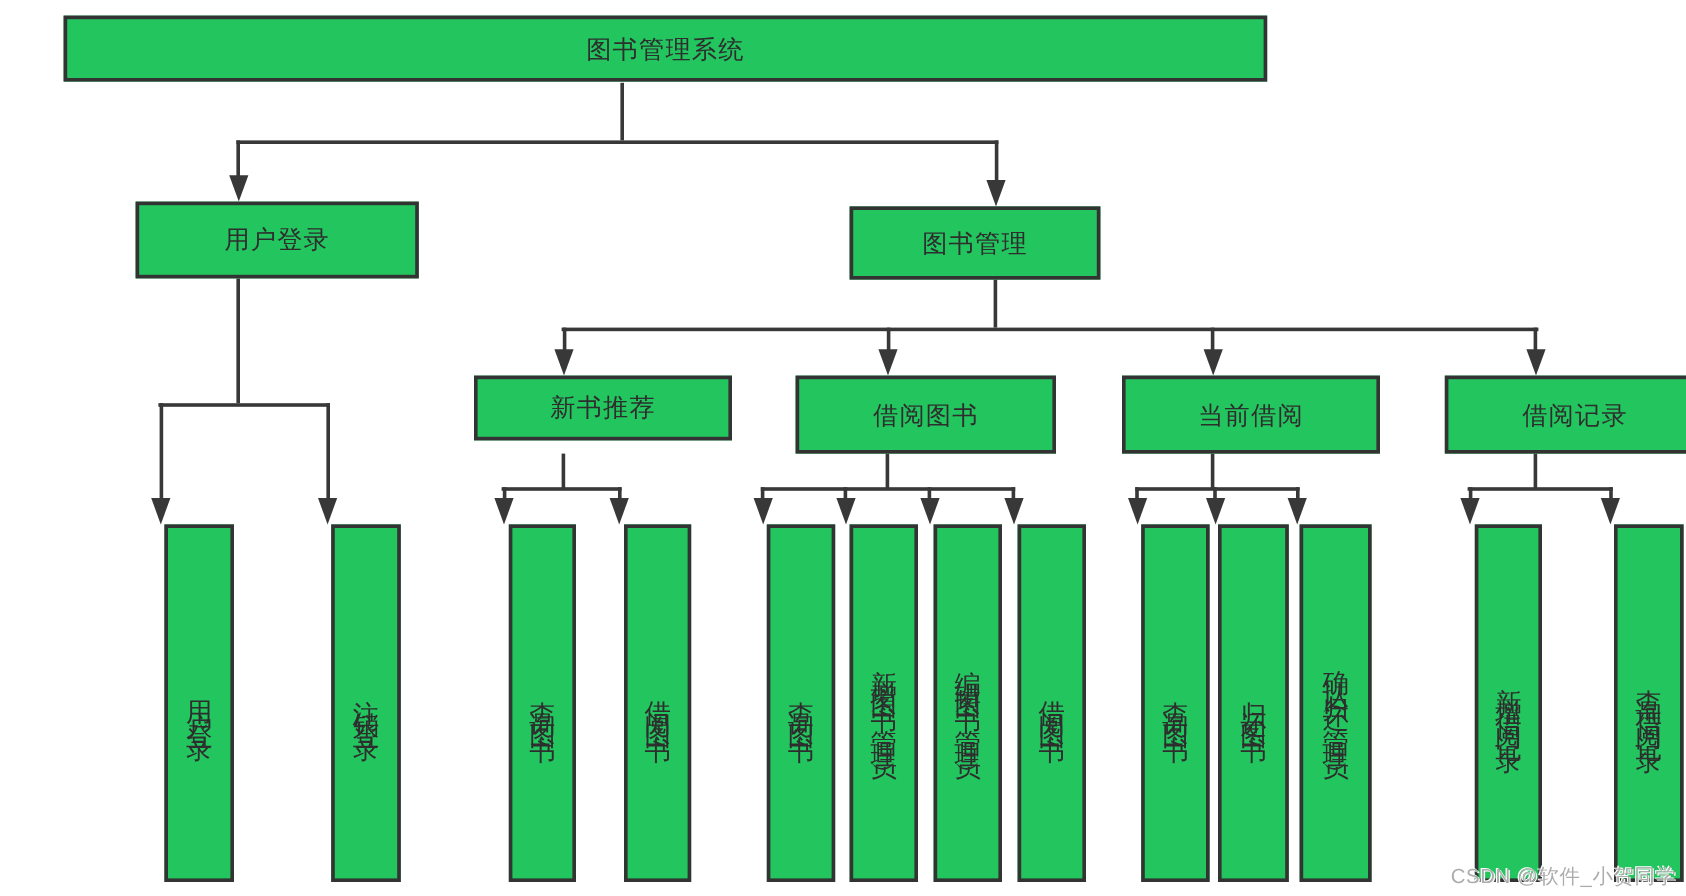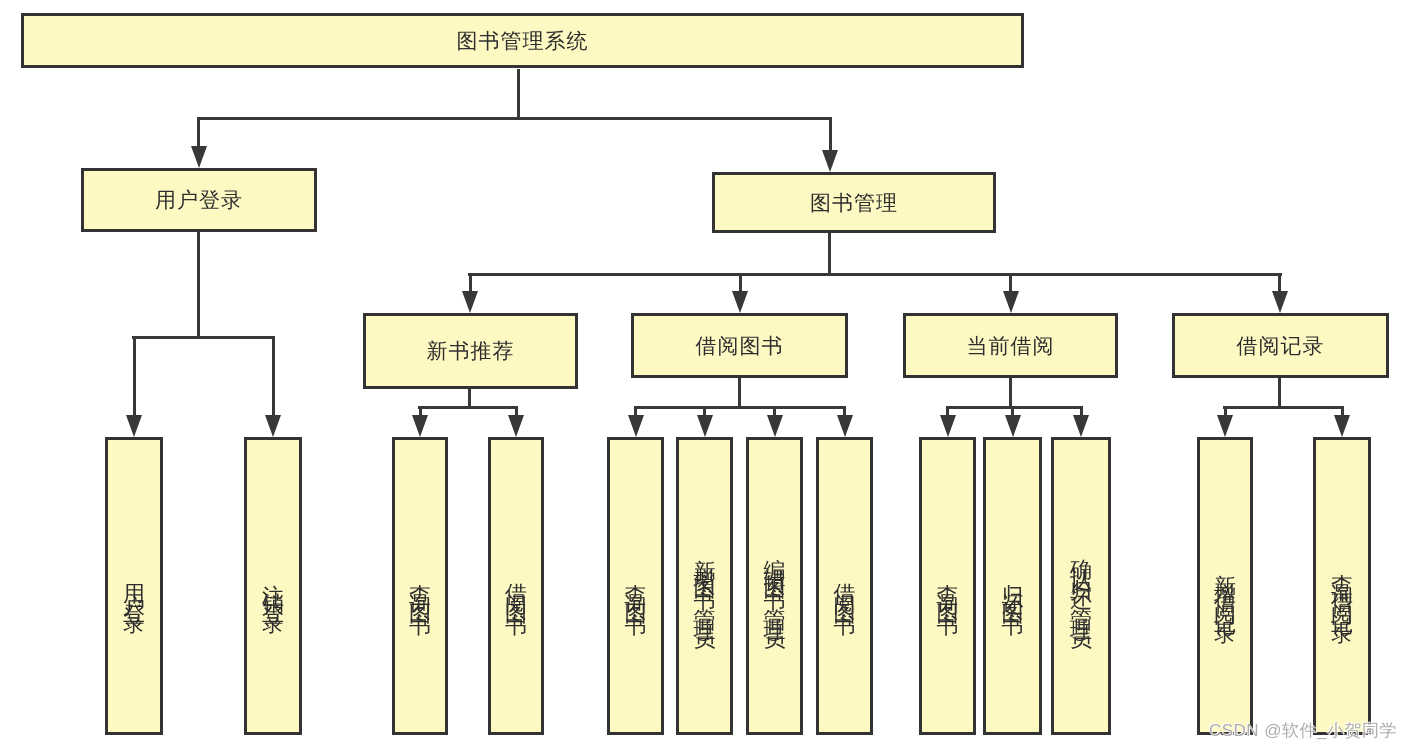--- a/index.html
+++ b/index.html
@@ -8,26 +8,27 @@
     --text:#2e2e2e;
     --bg:#ffffff;
   }
   *{margin:0;padding:0;box-sizing:border-box;}
   html,body{width:1405px;height:747px;background:var(--bg);overflow:hidden;
     font-family:"Liberation Sans","DejaVu Sans",sans-serif;}
   .stage{position:relative;width:1405px;height:747px;background:var(--bg);}
   .node{
     position:absolute;
     border:3px solid var(--border);
-    background:#fef9c3;
+    background:#22c55e;
     display:flex;align-items:center;justify-content:center;
     color:var(--text);
     font-size:21px;
     letter-spacing:1px;
     z-index:2;
+    margin-left:32px;
   }
   .leaf{
     font-size:22px;
   }
   .leaf .vtext{
     writing-mode:vertical-rl;
     text-orientation:mixed;
     letter-spacing:10px;
     line-height:1.0;
     color:var(--text);
@@ -53,23 +54,23 @@
   }
 </style>
 </head>
 <body>
 
 <div class="stage">
 
   <div class="node" style="left:21px;top:13px;width:1003px;height:55px">图书管理系统</div>
 
   <div class="node" style="left:81px;top:168px;width:236px;height:64px">用户登录</div>
-  <div class="node" style="left:712px;top:172px;width:284px;height:61px">图书管理</div>
-
-  <div class="node" style="left:363px;top:313px;width:215px;height:76px">新书推荐</div>
+  <div class="node" style="left:676px;top:172px;width:209px;height:61px">图书管理</div>
+
+  <div class="node" style="left:363px;top:313px;width:215px;height:54px">新书推荐</div>
   <div class="node" style="left:631px;top:313px;width:217px;height:65px">借阅图书</div>
   <div class="node" style="left:1172px;top:313px;width:217px;height:65px">借阅记录</div>
   <div class="node" style="left:903px;top:313px;width:215px;height:65px">当前借阅</div>
 
   <div class="node leaf" style="left:105px;top:437px;width:58px;height:298px">
     <span class="vtext">用户登录</span>
     </div>
   <div class="node leaf" style="left:244px;top:437px;width:58px;height:298px">
     <span class="vtext">注销登录</span>
     </div>

